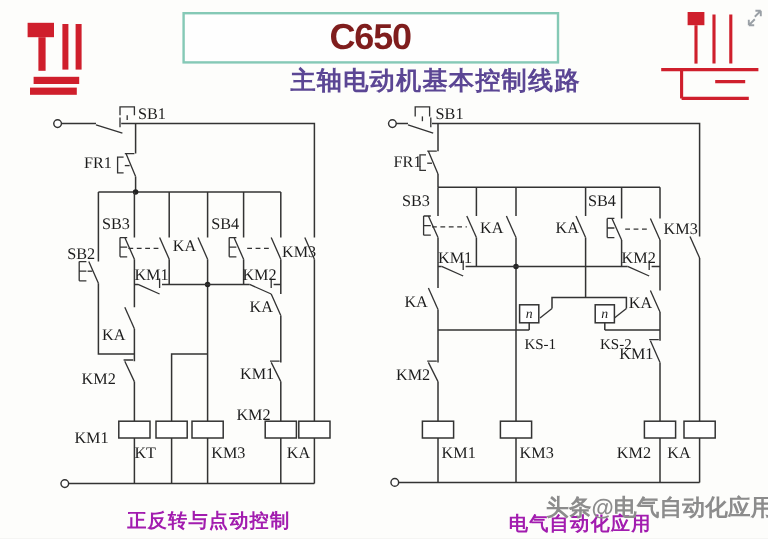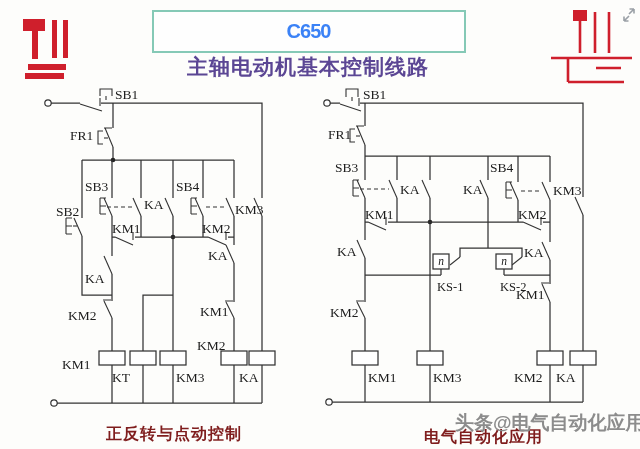--- a/index.html
+++ b/index.html
@@ -3,25 +3,25 @@
 <meta charset="utf-8">
 <style>
   html,body{margin:0;padding:0;background:#e8e8e8;}
   #stage{position:relative;width:640px;height:449px;background:#fdfdfb;overflow:hidden;
          font-family:"Liberation Serif",serif;}
   #stage svg{position:absolute;left:0;top:0;}
   .titlebox{position:absolute;left:152px;top:10px;width:310px;height:39px;
             border:2px solid #85c9b6;background:#fefefe;display:flex;align-items:center;
             justify-content:center;white-space:nowrap;}
   .titlebox .model{font-family:"Liberation Sans",sans-serif;font-weight:bold;
-                   font-size:20px;color:#3b82f6;letter-spacing:-1px;margin-right:1px;}
+                   font-size:30px;color:#7f1d1d;letter-spacing:-1px;margin-right:1px;}
   .titlebox .rest{font-weight:bold;font-size:22px;color:#d42626;letter-spacing:1px;}
-  .subtitle{position:absolute;left:148px;top:53px;width:320px;text-align:center;
+  .subtitle{position:absolute;left:164px;top:53px;width:320px;text-align:right;
             font-size:21px;font-weight:600;color:#5b4694;letter-spacing:1px;}
-  .caption{position:absolute;font-size:16px;font-weight:600;color:#7f1d1d;
+  .caption{position:absolute;font-size:16px;font-weight:600;color:#a21caf;
            letter-spacing:1px;white-space:nowrap;z-index:3;}
   .caption.left{left:106px;top:424px;width:132px;text-align:center;}
   .caption.right{left:424px;top:427px;width:110px;text-align:center;}
   .watermark{position:absolute;left:455px;top:410px;font-family:"Liberation Sans",sans-serif;
              font-size:19px;font-weight:bold;color:#8c8c8c;white-space:nowrap;z-index:4;}
   text{fill:#1c1c1c;font-family:"Liberation Serif",serif;font-size:13.5px;}
   text.small{font-size:12.5px;}
   text.nlab{font-style:italic;font-size:11.5px;text-anchor:middle;}
   .wire{stroke:#333;stroke-width:1.25;fill:none;}
   .wire2{stroke:#333;stroke-width:1.1;fill:none;}

